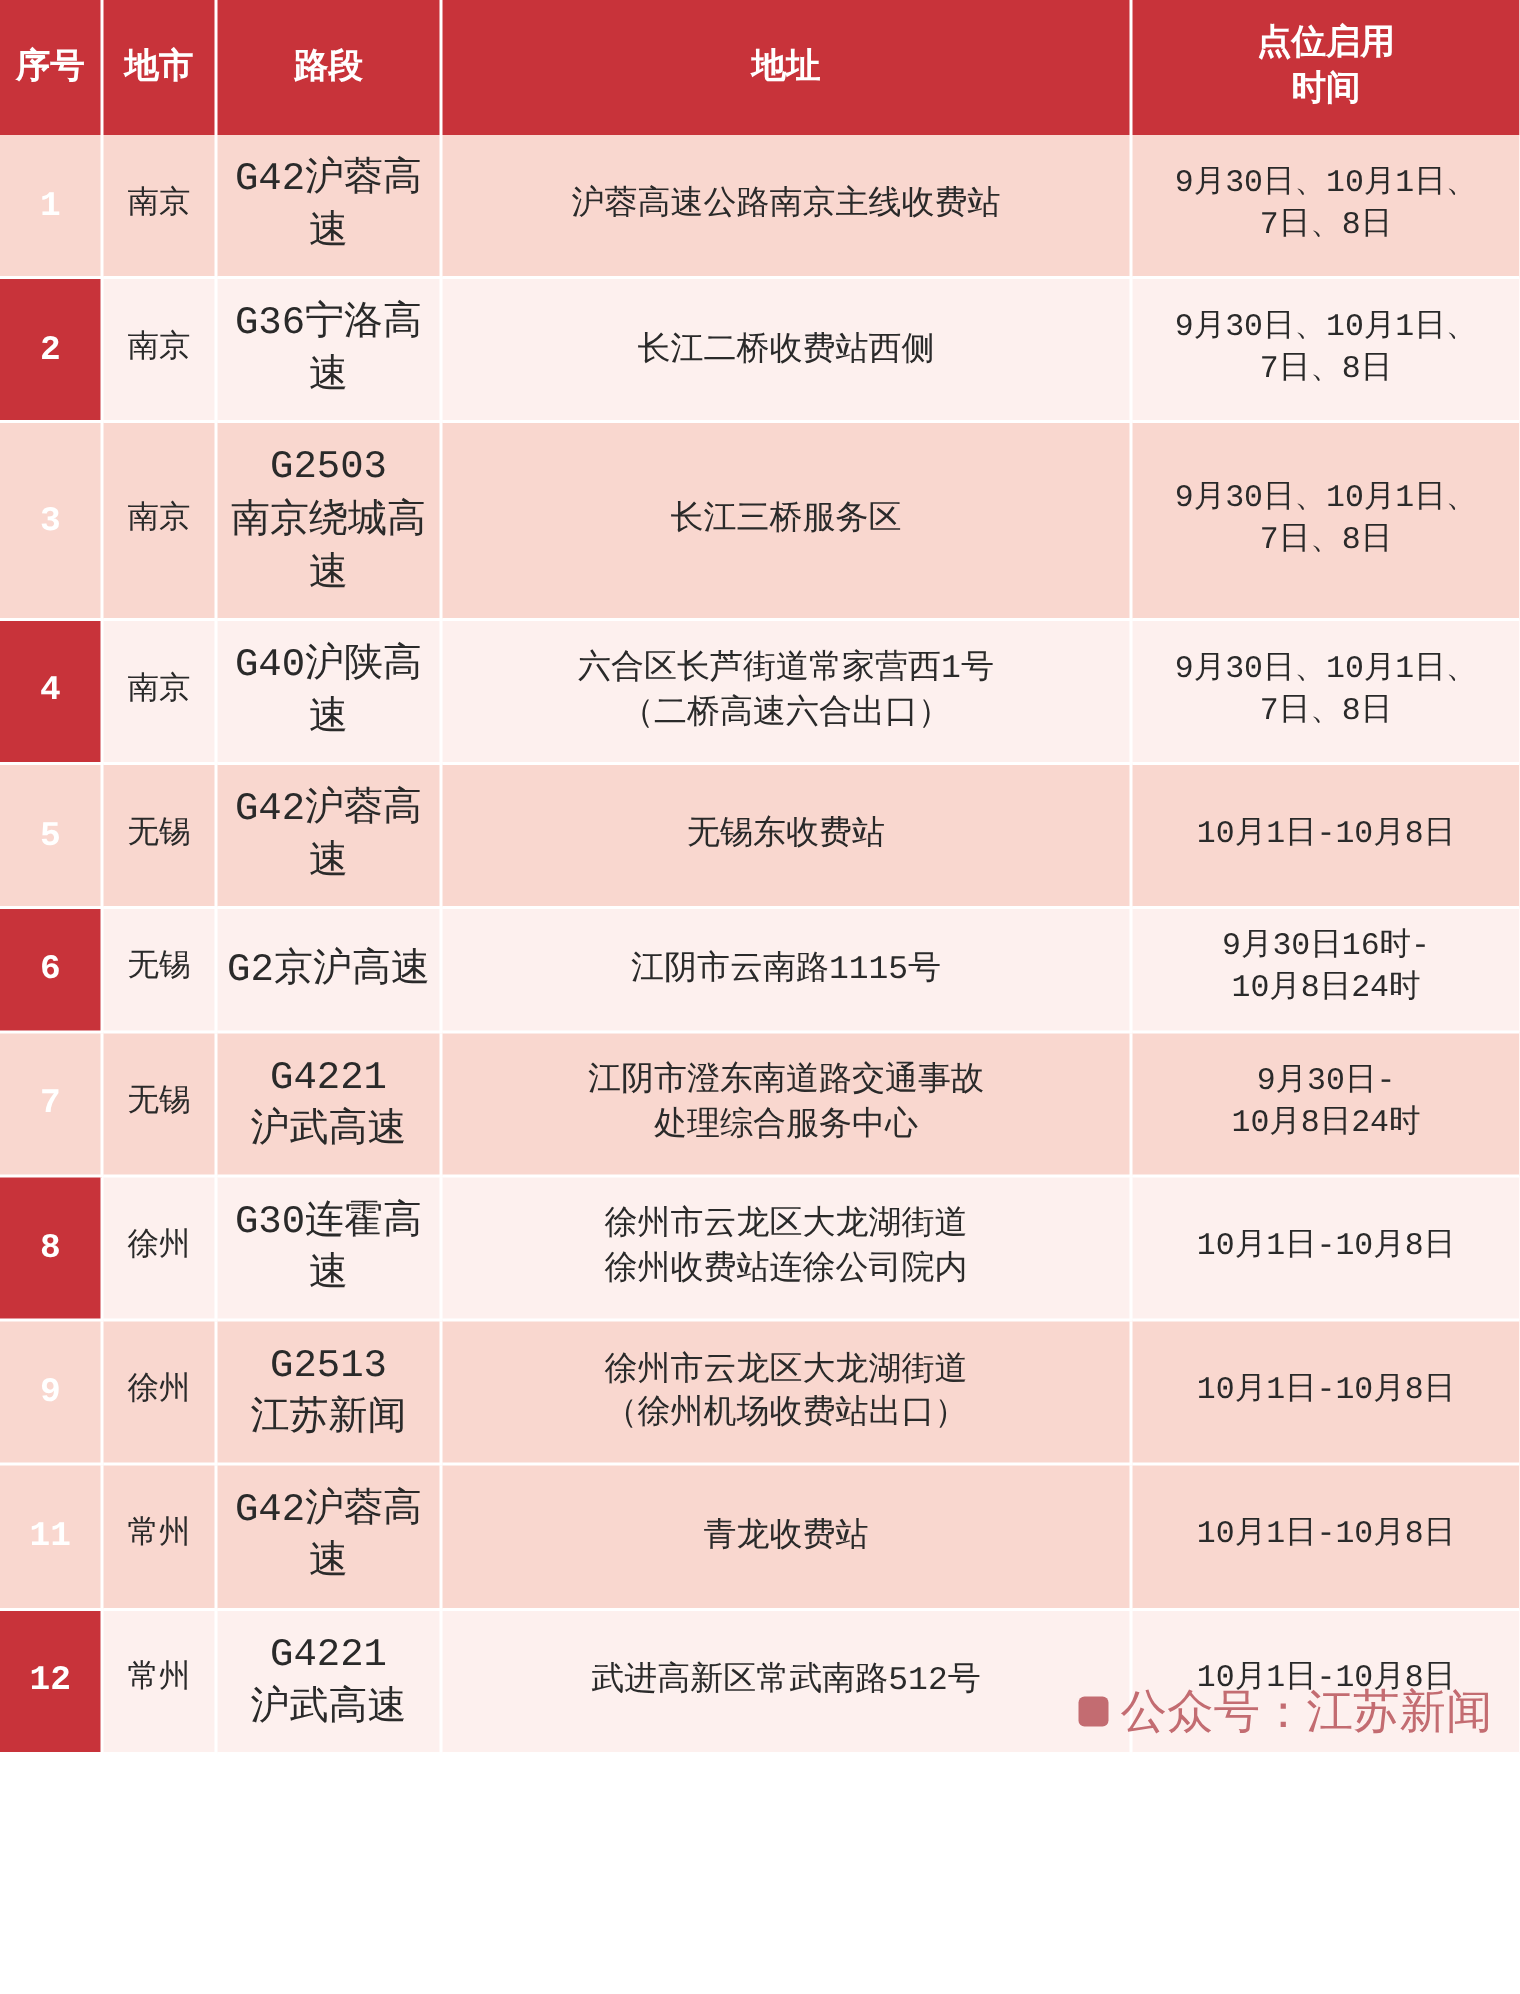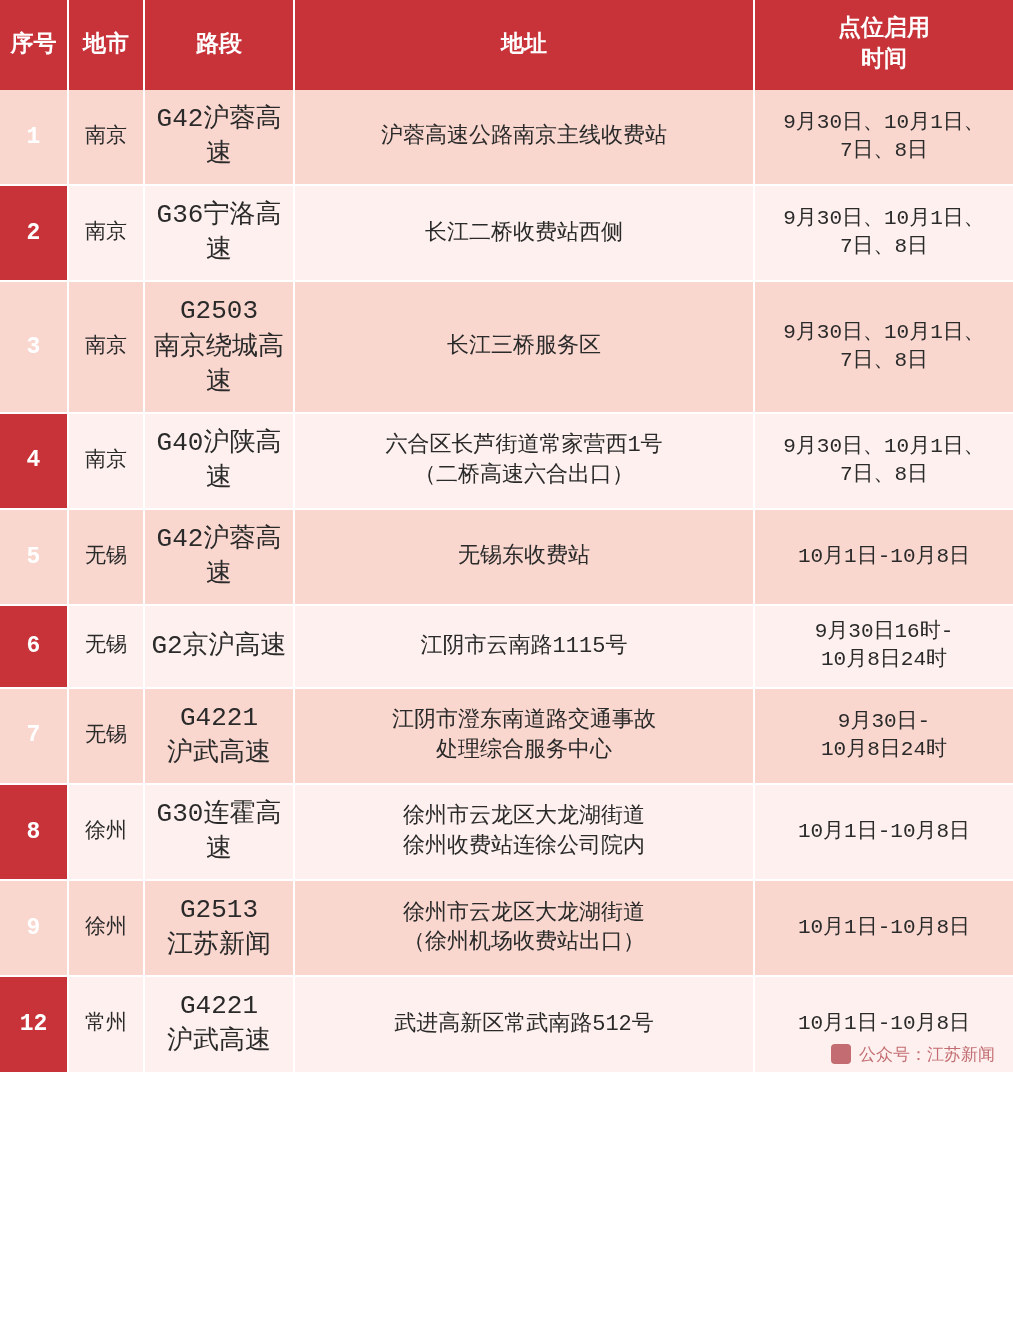--- a/index.html
+++ b/index.html
@@ -74,21 +74,21 @@
   .line { display: block; }
 
   .watermark {
     position: absolute;
     right: 18px;
     bottom: 8px;
     display: flex;
     align-items: center;
     gap: 8px;
     color: #b9565c;
-    font-size: 17px;
+    font-size: 31px;
     opacity: 0.85;
     pointer-events: none;
   }
   .watermark .wm-dot {
     width: 20px;
     height: 20px;
     border-radius: 4px;
     background: #b9565c;
     display: inline-block;
   }
@@ -241,20 +241,33 @@
             <span class="line">江苏新闻</span>
           </td>
           <td class="addr">
             <span class="line">徐州市云龙区大龙湖街道</span>
             <span class="line">（徐州机场收费站出口）</span>
           </td>
           <td class="time">
             <span class="line">10月1日-10月8日</span>
           </td>
         </tr>
+        <tr class="odd">
+          <td class="idx">11</td>
+          <td class="city">常州</td>
+          <td class="road">
+            <span class="line">G42沪蓉高速</span>
+          </td>
+          <td class="addr">
+            <span class="line">青龙收费站</span>
+          </td>
+          <td class="time">
+            <span class="line">10月1日-10月8日</span>
+          </td>
+        </tr>
         <tr class="even">
           <td class="idx">12</td>
           <td class="city">常州</td>
           <td class="road">
             <span class="line">G4221</span>
             <span class="line">沪武高速</span>
           </td>
           <td class="addr">
             <span class="line">武进高新区常武南路512号</span>
           </td>

